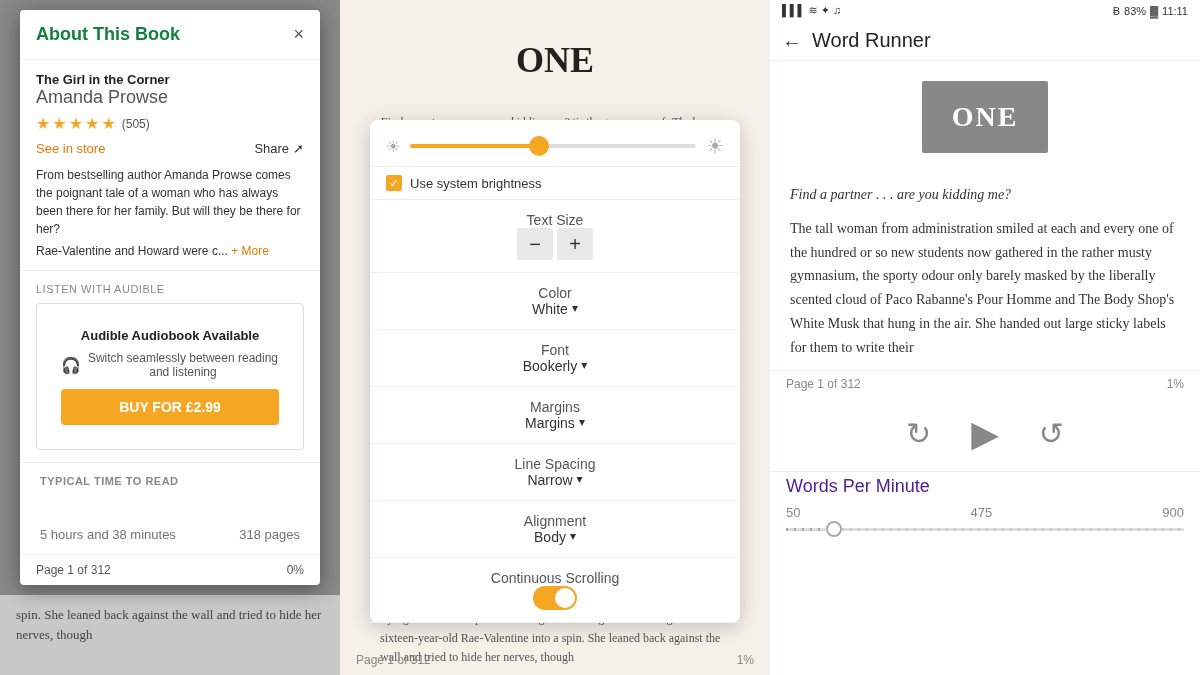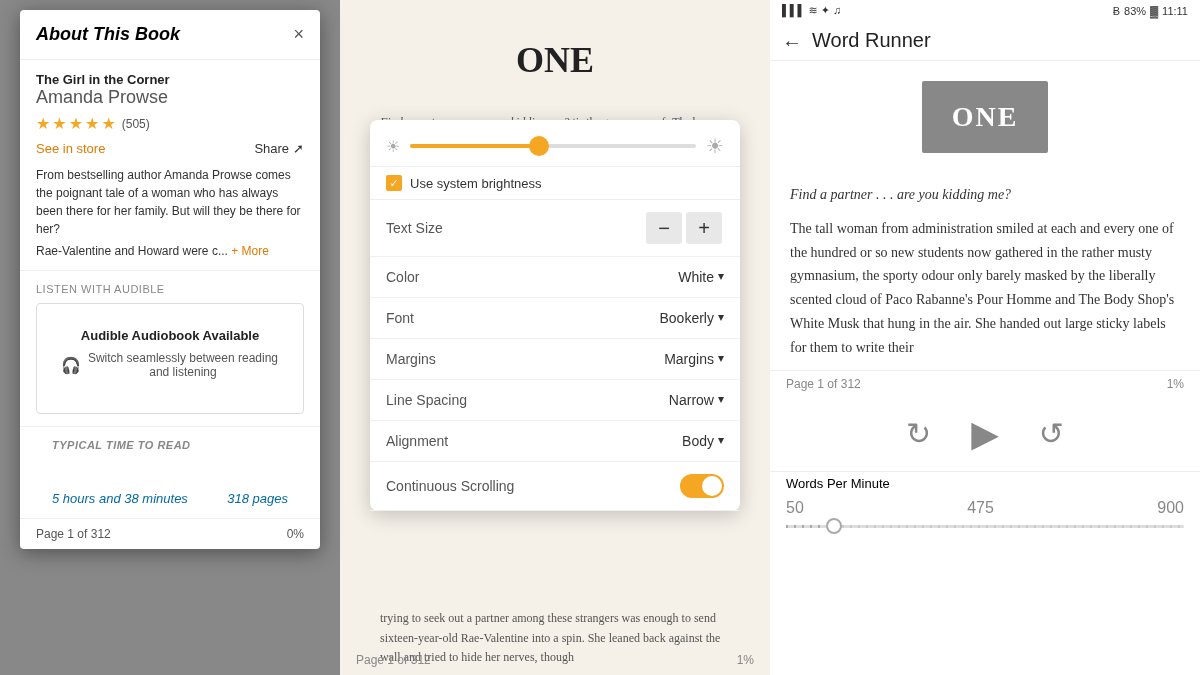--- a/index.html
+++ b/index.html
@@ -49,23 +49,22 @@
     .modal-header {
       display: flex;
       justify-content: space-between;
       align-items: center;
       padding: 14px 16px;
       border-bottom: 1px solid #eee;
     }
     .modal-title {
       font-size: 18px;
       font-weight: bold;
-      color: #000000;
-      font-family: Arial, sans-serif;
-      font-style: italic;
+      color: #15803d;
+      font-family: Arial, sans-serif;
     }
     .modal-close {
       font-size: 18px;
       color: #555;
       cursor: pointer;
       font-family: Arial, sans-serif;
     }
     .book-info {
       padding: 12px 16px;
       border-bottom: 1px solid #eee;
@@ -162,38 +161,37 @@
       border: none;
       border-radius: 4px;
       padding: 10px;
       width: 100%;
       font-size: 14px;
       font-weight: bold;
       font-family: Arial, sans-serif;
       cursor: pointer;
     }
     .time-section {
-      padding: 12px 32px;
+      padding: 12px 20px;
       border-bottom: 1px solid #eee;
-      font-style: italic;
     }
     .time-label {
       font-size: 11px;
       font-weight: bold;
       color: #888;
       font-family: Arial, sans-serif;
       letter-spacing: 0.5px;
       margin-bottom: 8px;
     }
     .time-row {
       display: flex;
       justify-content: space-between;
       font-size: 13px;
       font-family: Arial, sans-serif;
-      color: #0369a1;
+      color: #737373;
       margin-top: 40px;
     }
     .panel1-footer {
       padding: 8px 16px;
       display: flex;
       justify-content: space-between;
       font-size: 12px;
       font-family: Arial, sans-serif;
       color: #555;
     }
@@ -301,20 +299,21 @@
       font-size: 13px;
       font-family: Arial, sans-serif;
       color: #333;
     }
     .settings-row {
       display: flex;
       align-items: center;
       justify-content: space-between;
       padding: 12px 16px;
       border-bottom: 1px solid #f0f0f0;
+      flex-direction: column;
     }
     .settings-row-label {
       font-size: 14px;
       font-family: Arial, sans-serif;
       color: #555;
     }
     .settings-row-value {
       display: flex;
       align-items: flex-start;
       gap: 4px;
@@ -451,29 +450,29 @@
       color: #888;
       background: none;
       border: none;
       cursor: pointer;
     }
     .wpm-section {
       padding: 4px 16px;
       border-top: 1px solid #eee;
     }
     .wpm-label {
-      font-size: 13px;
-      font-family: Arial, sans-serif;
-      color: #000000;
+      font-size: 18px;
+      font-family: Arial, sans-serif;
+      color: #4c1d95;
       margin-bottom: 8px;
     }
     .wpm-row {
       display: flex;
       justify-content: space-between;
-      font-size: 16px;
+      font-size: 13px;
       font-family: Arial, sans-serif;
       color: #888;
       margin-bottom: 8px;
     }
     .wpm-slider-track {
       height: 3px;
       background: #ddd;
       border-radius: 2px;
       position: relative;
     }
@@ -501,20 +500,23 @@
       top: 0;
       right: 0;
       height: 3px;
       background: repeating-linear-gradient(90deg, #ccc 0, #ccc 2px, transparent 2px, transparent 8px);
     }
   </style>
 </head>
 <body>
 
 <div class="panel1">
+  <div class="panel1-bg-text">
+    <span>spin. She leaned back against the wall and tried to hide her nerves, though</span>
+  </div>
   <div class="modal">
     <div class="modal-header">
       <span class="modal-title">About This Book</span>
       <span class="modal-close">×</span>
     </div>
     <div class="book-info">
       <div class="book-title">The Girl in the Corner</div>
       <div class="book-author">Amanda Prowse</div>
       <div class="stars">
         <span class="star">★</span>
@@ -538,20 +540,21 @@
       </div>
     </div>
     <div class="audible-section">
       <div class="listen-label">LISTEN WITH AUDIBLE</div>
       <div class="audible-card">
         <div class="audible-title">Audible Audiobook Available</div>
         <div class="audible-sub">
           <span class="headphone-icon">🎧</span>
           <span>Switch seamlessly between reading and listening</span>
         </div>
+        <button class="buy-btn">BUY FOR £2.99</button>
       </div>
     </div>
     <div class="time-section">
       <div class="time-label">TYPICAL TIME TO READ</div>
       <div class="time-row">
         <span>5 hours and 38 minutes</span>
         <span>318 pages</span>
       </div>
     </div>
     <div class="panel1-footer">

